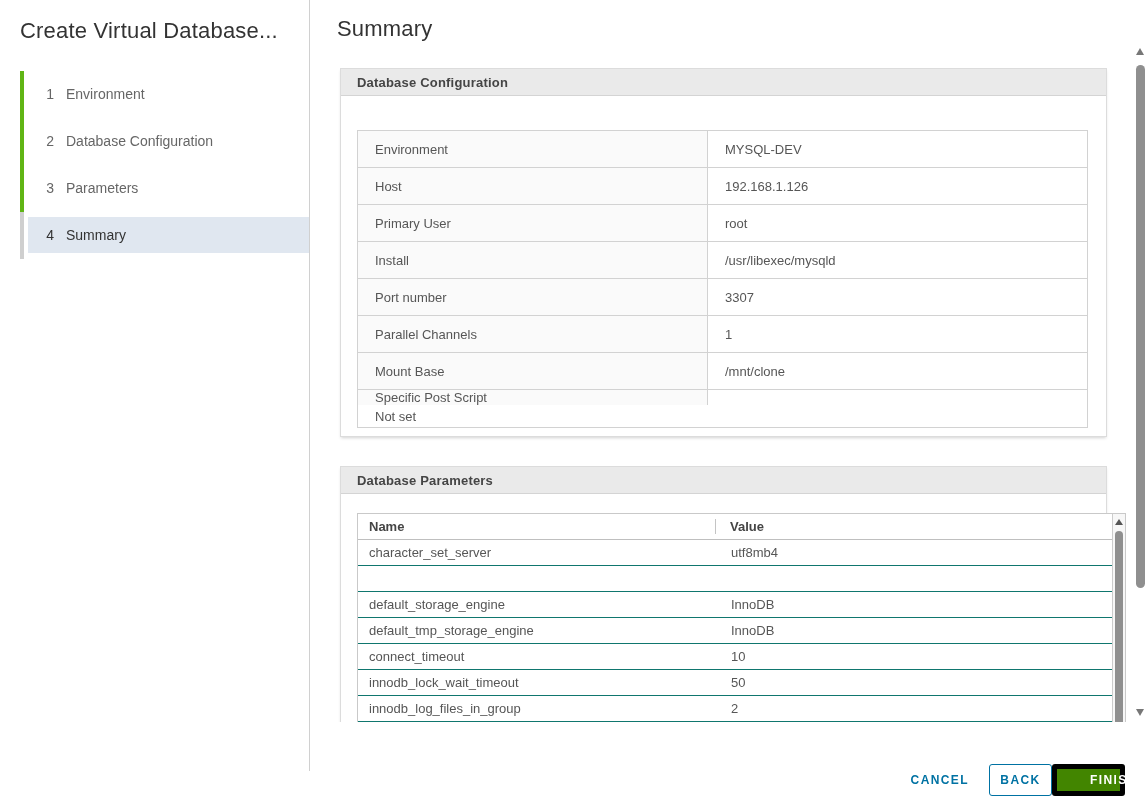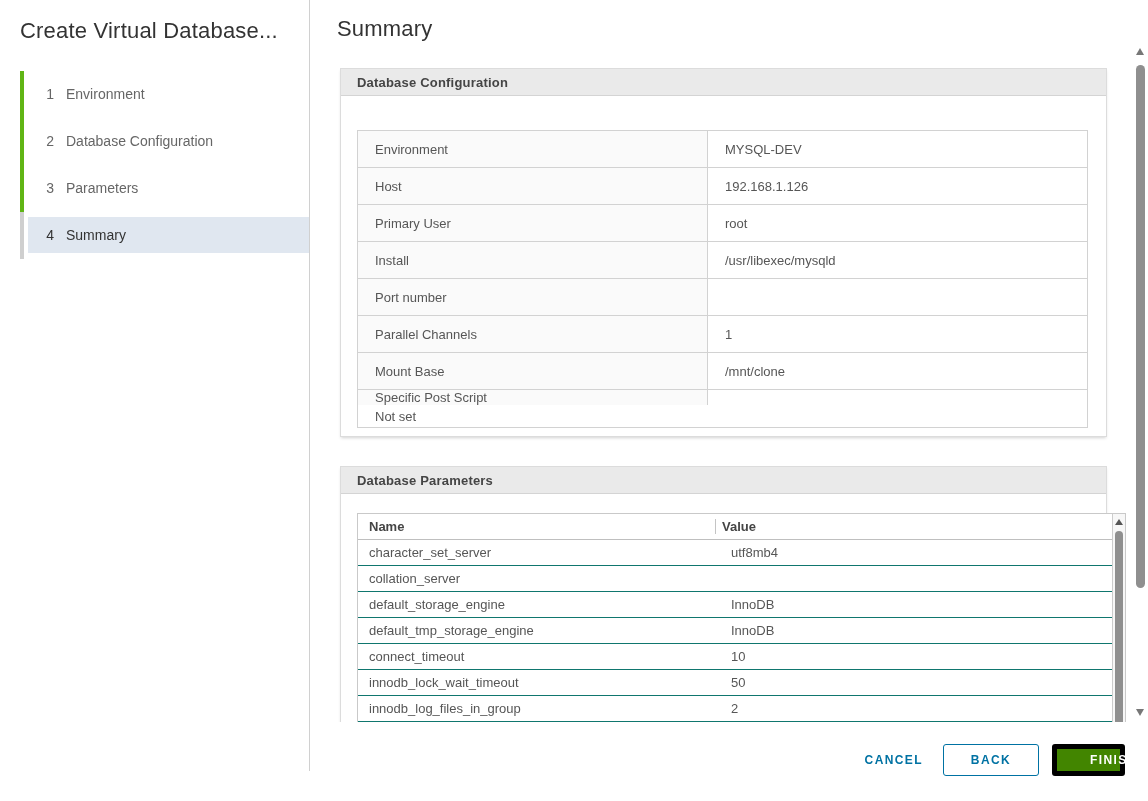--- a/index.html
+++ b/index.html
@@ -48,21 +48,21 @@
   .kv-val { flex:1; display:flex; align-items:center; padding-left:17px;
             font-size:13px; color:#565656; }
 
   
   .datagrid { position:absolute; left:16px; top:46px; width:769px; height:240px;
               border:1px solid #c9c9c9; border-bottom:none; }
   .dg-header { display:flex; height:26px; border-bottom:1px solid #bfbfbf;
                align-items:stretch; background:#fff; font-size:13px;
                font-weight:700; color:#454545; }
   .dg-col-name { width:357px; padding-left:11px; display:flex; align-items:center; }
-  .dg-col-value { flex:1; display:flex; align-items:center; padding-left:7px;
+  .dg-col-value { flex:1; display:flex; align-items:center; padding-left:15px;
                   position:relative; }
   .dg-col-value::before { content:""; position:absolute; left:0; top:5px; bottom:5px;
                           width:1px; background:#c4c4c4; }
   .dg-row { display:flex; height:26px; border-bottom:1px solid #0f766e;
             align-items:center; font-size:13px; color:#565656; background:#fff; }
   .dg-cell-name { width:357px; padding-left:11px; }
   .dg-cell-value { flex:1; padding-left:16px; }
 
   .dg-scrollbar { position:absolute; top:0; right:0; width:13px; bottom:0;
                   border-left:1px solid #ccc; background:#f7f7f7; }
@@ -78,26 +78,26 @@
            border-left:4px solid transparent; border-right:4px solid transparent;
            border-bottom:7px solid #777; }
   .ps-down { position:absolute; bottom:0; left:1px; width:0; height:0;
              border-left:4px solid transparent; border-right:4px solid transparent;
              border-top:7px solid #777; }
   .ps-thumb { position:absolute; left:1px; width:9px; top:17px; height:523px;
               background:#8f8f8f; border-radius:6px; }
 
   
   .footer { position:absolute; left:310px; top:722px; width:838px; height:79px; background:#fff; }
-  .btn-bar { position:absolute; right:23px; top:22px; display:flex; align-items:center; }
+  .btn-bar { position:absolute; right:23px; top:42px; display:flex; align-items:center; }
   button { font-family:"Liberation Sans", sans-serif; cursor:pointer; }
   .btn { height:32px; border-radius:3px; font-size:12px; font-weight:700;
          letter-spacing:1.4px; }
   .btn-cancel { background:none; border:none; color:#0072a3; padding:0 6px; margin-right:14px; }
-  .btn-back { width:96px; background:#fff; border:1px solid #0072a3; color:#0072a3; margin-right:13px; }
+  .btn-back { width:63px; background:#fff; border:1px solid #0072a3; color:#0072a3; }
   .btn-finish { width:73px; background:#428500; border:5px solid #000000; color:#fff;padding-left:33px; }
 </style>
 </head>
 <body>
 
 <aside class="sidebar">
   <div class="wizard-title">Create Virtual Database...</div>
   <nav class="steps">
     <div class="step">
       <span class="step-bar"></span>
@@ -147,20 +147,21 @@
       <div class="kv-row">
         <div class="kv-key">Primary User</div>
         <div class="kv-val">root</div>
       </div>
       <div class="kv-row">
         <div class="kv-key">Install</div>
         <div class="kv-val">/usr/libexec/mysqld</div>
       </div>
       <div class="kv-row">
         <div class="kv-key">Port number</div>
+        <div class="kv-val">3307</div>
       </div>
       <div class="kv-row">
         <div class="kv-key">Parallel Channels</div>
         <div class="kv-val">1</div>
       </div>
       <div class="kv-row">
         <div class="kv-key">Mount Base</div>
         <div class="kv-val">/mnt/clone</div>
       </div>
       <div class="kv-row">
@@ -175,21 +176,20 @@
     <div class="datagrid">
       <div class="dg-header">
         <div class="dg-col-name">Name</div>
         <div class="dg-col-value">Value</div>
       </div>
       <div class="dg-row">
         <div class="dg-cell-name">character_set_server</div>
         <div class="dg-cell-value">utf8mb4</div>
       </div>
       <div class="dg-row">
-        <div class="dg-cell-name">collation_server</div>
       </div>
       <div class="dg-row">
         <div class="dg-cell-name">default_storage_engine</div>
         <div class="dg-cell-value">InnoDB</div>
       </div>
       <div class="dg-row">
         <div class="dg-cell-name">default_tmp_storage_engine</div>
         <div class="dg-cell-value">InnoDB</div>
       </div>
       <div class="dg-row">

